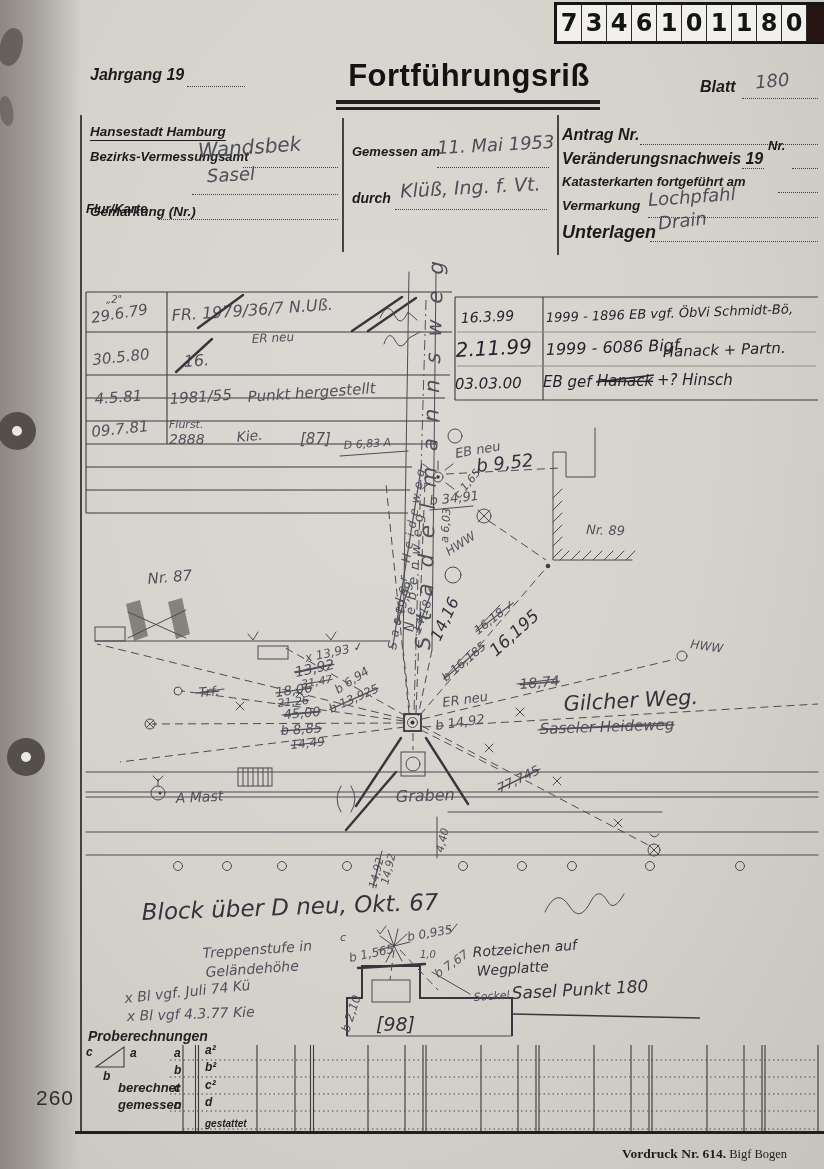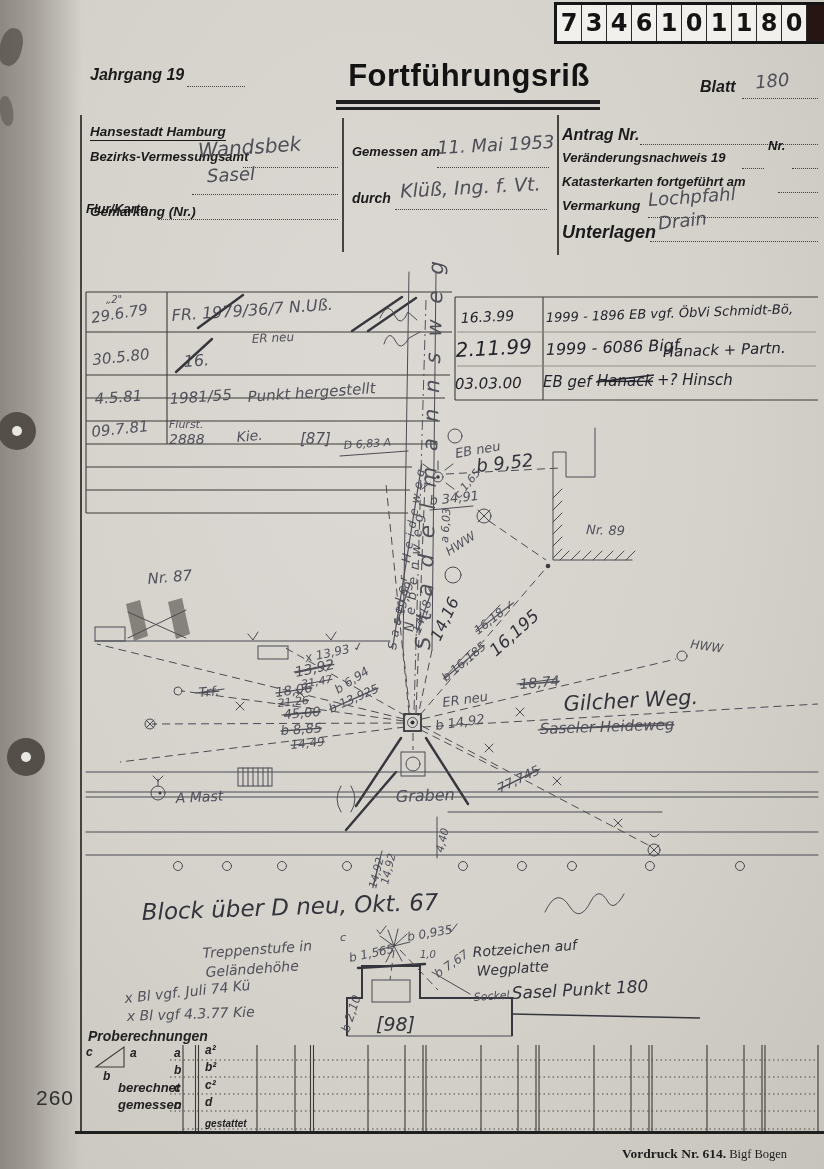--- a/index.html
+++ b/index.html
@@ -96,21 +96,21 @@
 
   <div class="lbl" style="left:352px;top:144px;font-size:13px;">Gemessen am</div>
   <div class="hwv" style="left:437px;top:134px;font-size:18px;transform:rotate(-3deg);">11. Mai 1953</div>
   <div class="dot" style="left:437px;top:166px;width:112px;"></div>
   <div class="lbl" style="left:352px;top:190px;font-size:14px;">durch</div>
   <div class="hwv" style="left:400px;top:176px;font-size:19px;transform:rotate(-3deg);">Klüß, Ing. f. Vt.</div>
   <div class="dot" style="left:395px;top:208px;width:152px;"></div>
 
   <div class="lbl" style="left:562px;top:126px;font-size:16px;">Antrag Nr.</div>
   <div class="dot" style="left:640px;top:143px;width:178px;"></div>
-  <div class="lbl" style="left:562px;top:150px;font-size:13px;">Veränderungsnachweis 19</div>
+  <div class="lbl" style="left:562px;top:150px;font-size:16px;">Veränderungsnachweis 19</div>
   <div class="dot" style="left:742px;top:167px;width:22px;"></div>
   <div class="lbl" style="left:768px;top:138px;font-size:13px;">Nr.</div>
   <div class="dot" style="left:792px;top:167px;width:26px;"></div>
   <div class="lbl" style="left:562px;top:174px;font-size:13px;">Katasterkarten fortgeführt am</div>
   <div class="dot" style="left:778px;top:191px;width:40px;"></div>
   <div class="lbl" style="left:562px;top:198px;font-size:13.5px;">Vermarkung</div>
   <div class="hwv" style="left:648px;top:186px;font-size:18px;transform:rotate(-4deg);">Lochpfahl</div>
   <div class="dot" style="left:648px;top:216px;width:170px;"></div>
   <div class="lbl" style="left:562px;top:222px;font-size:18px;">Unterlagen</div>
   <div class="hwv" style="left:658px;top:210px;font-size:18px;transform:rotate(-6deg);">Drain</div>

